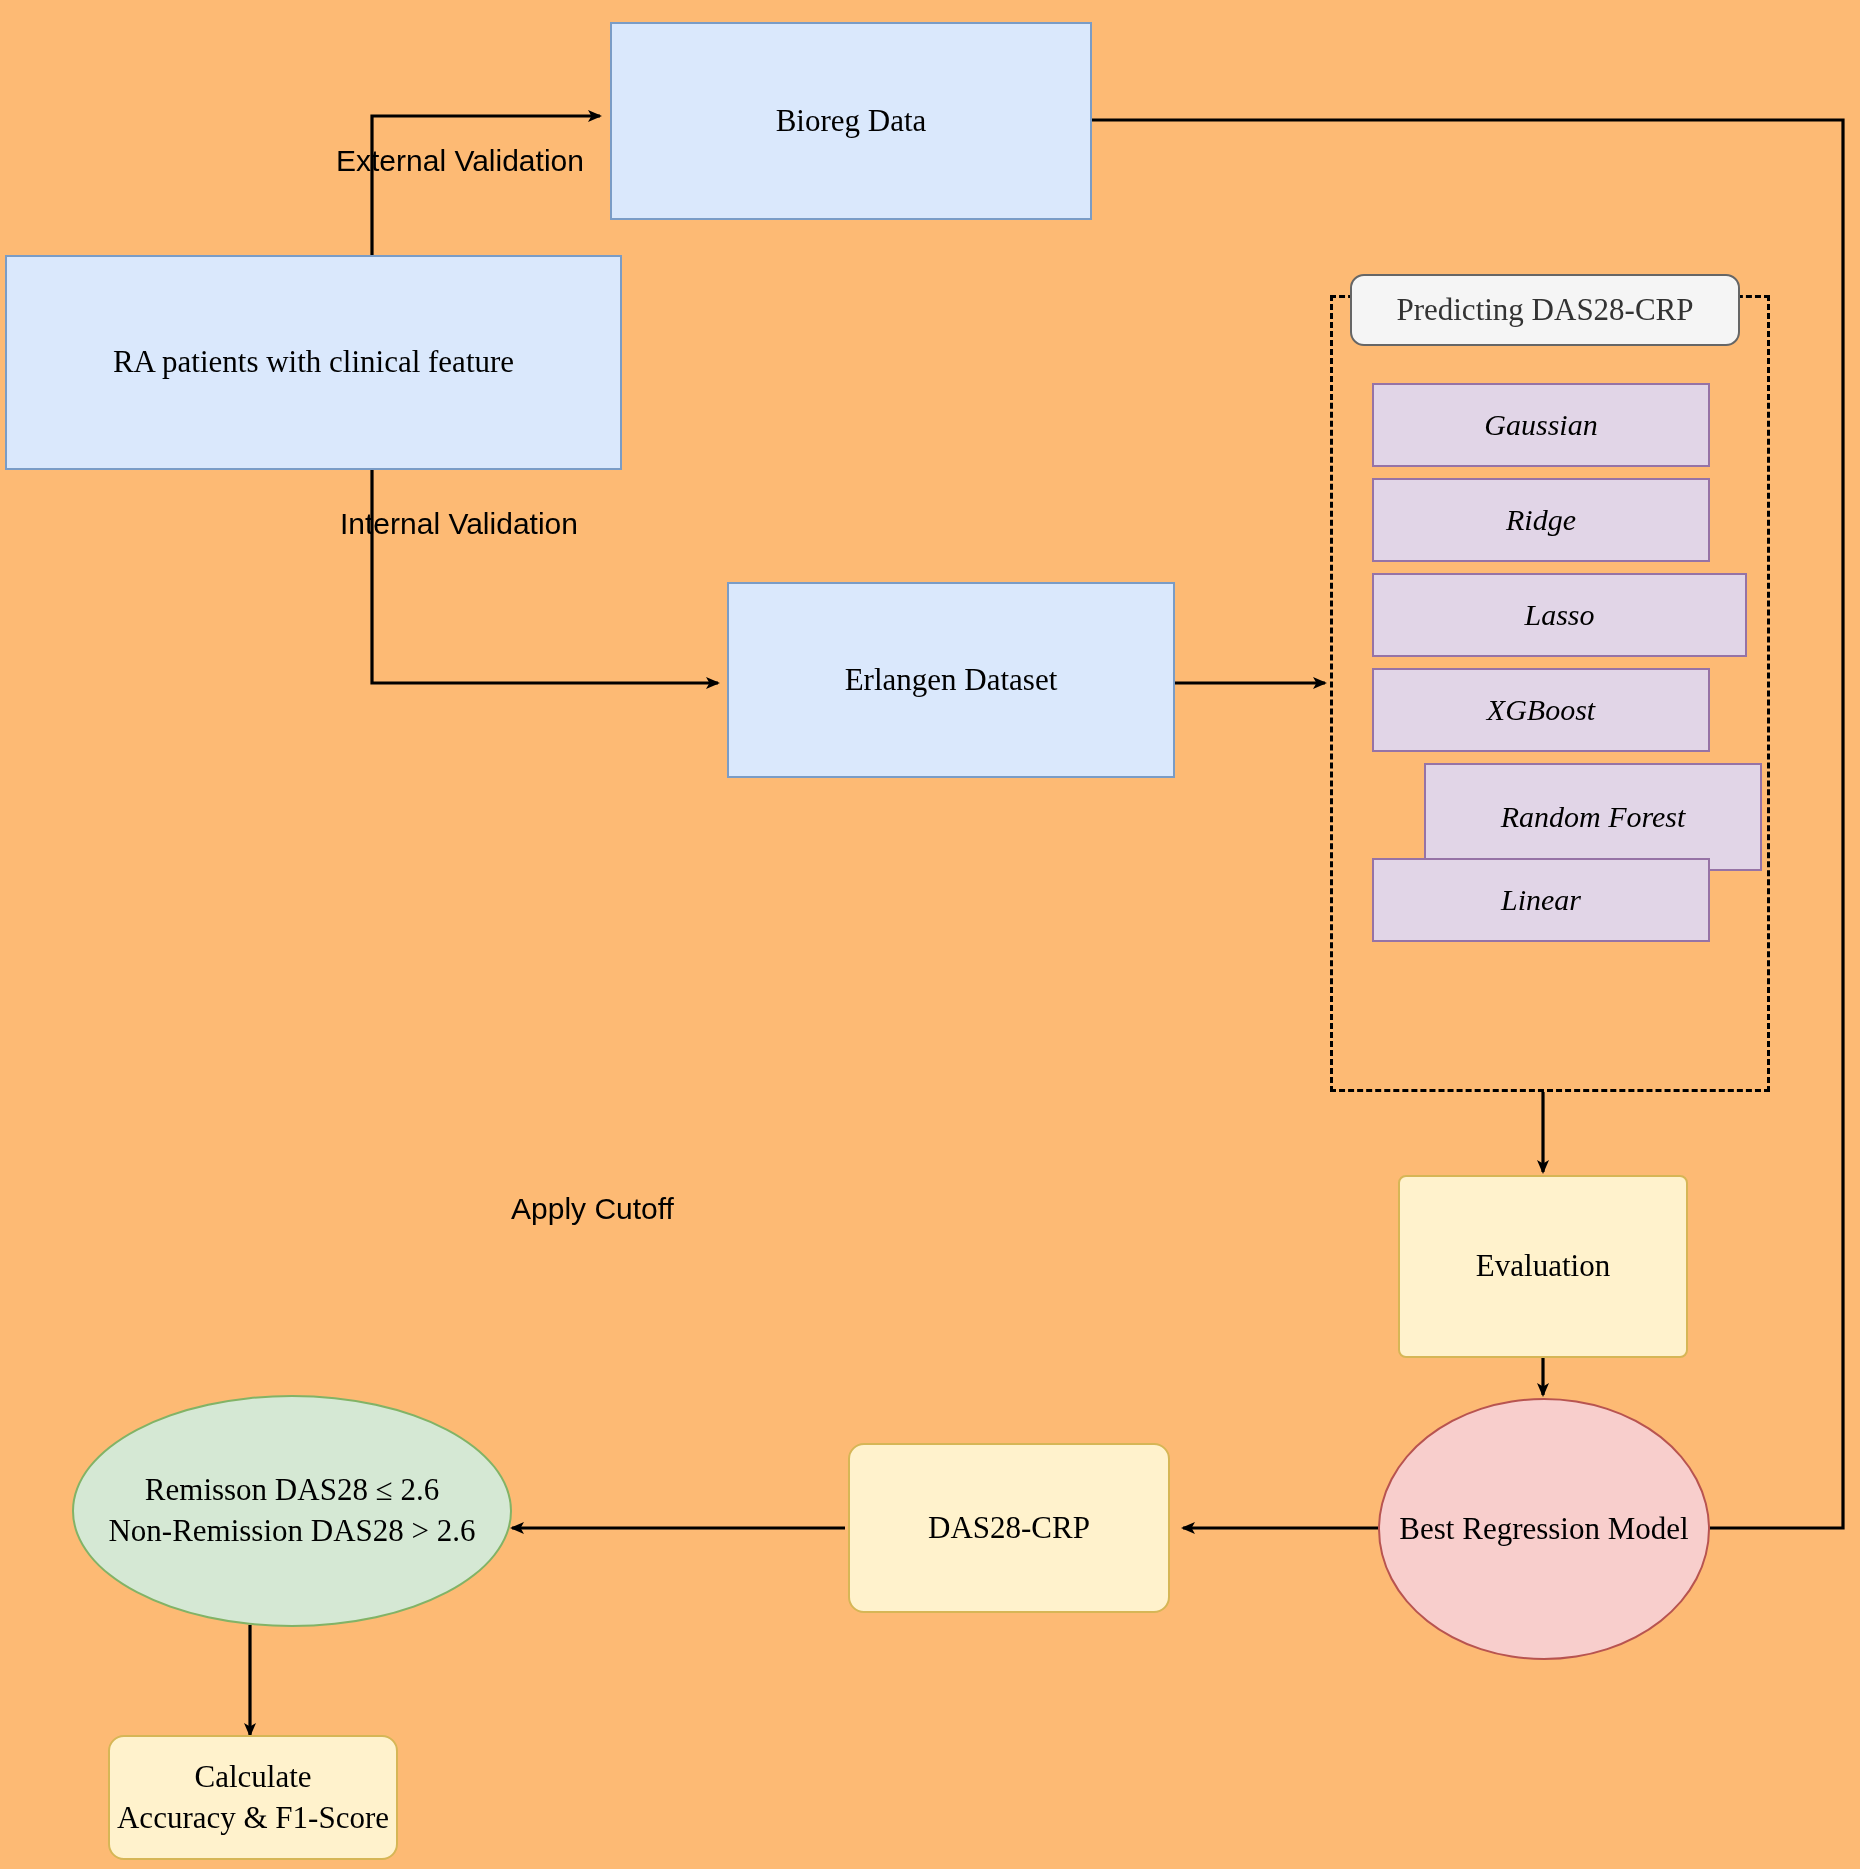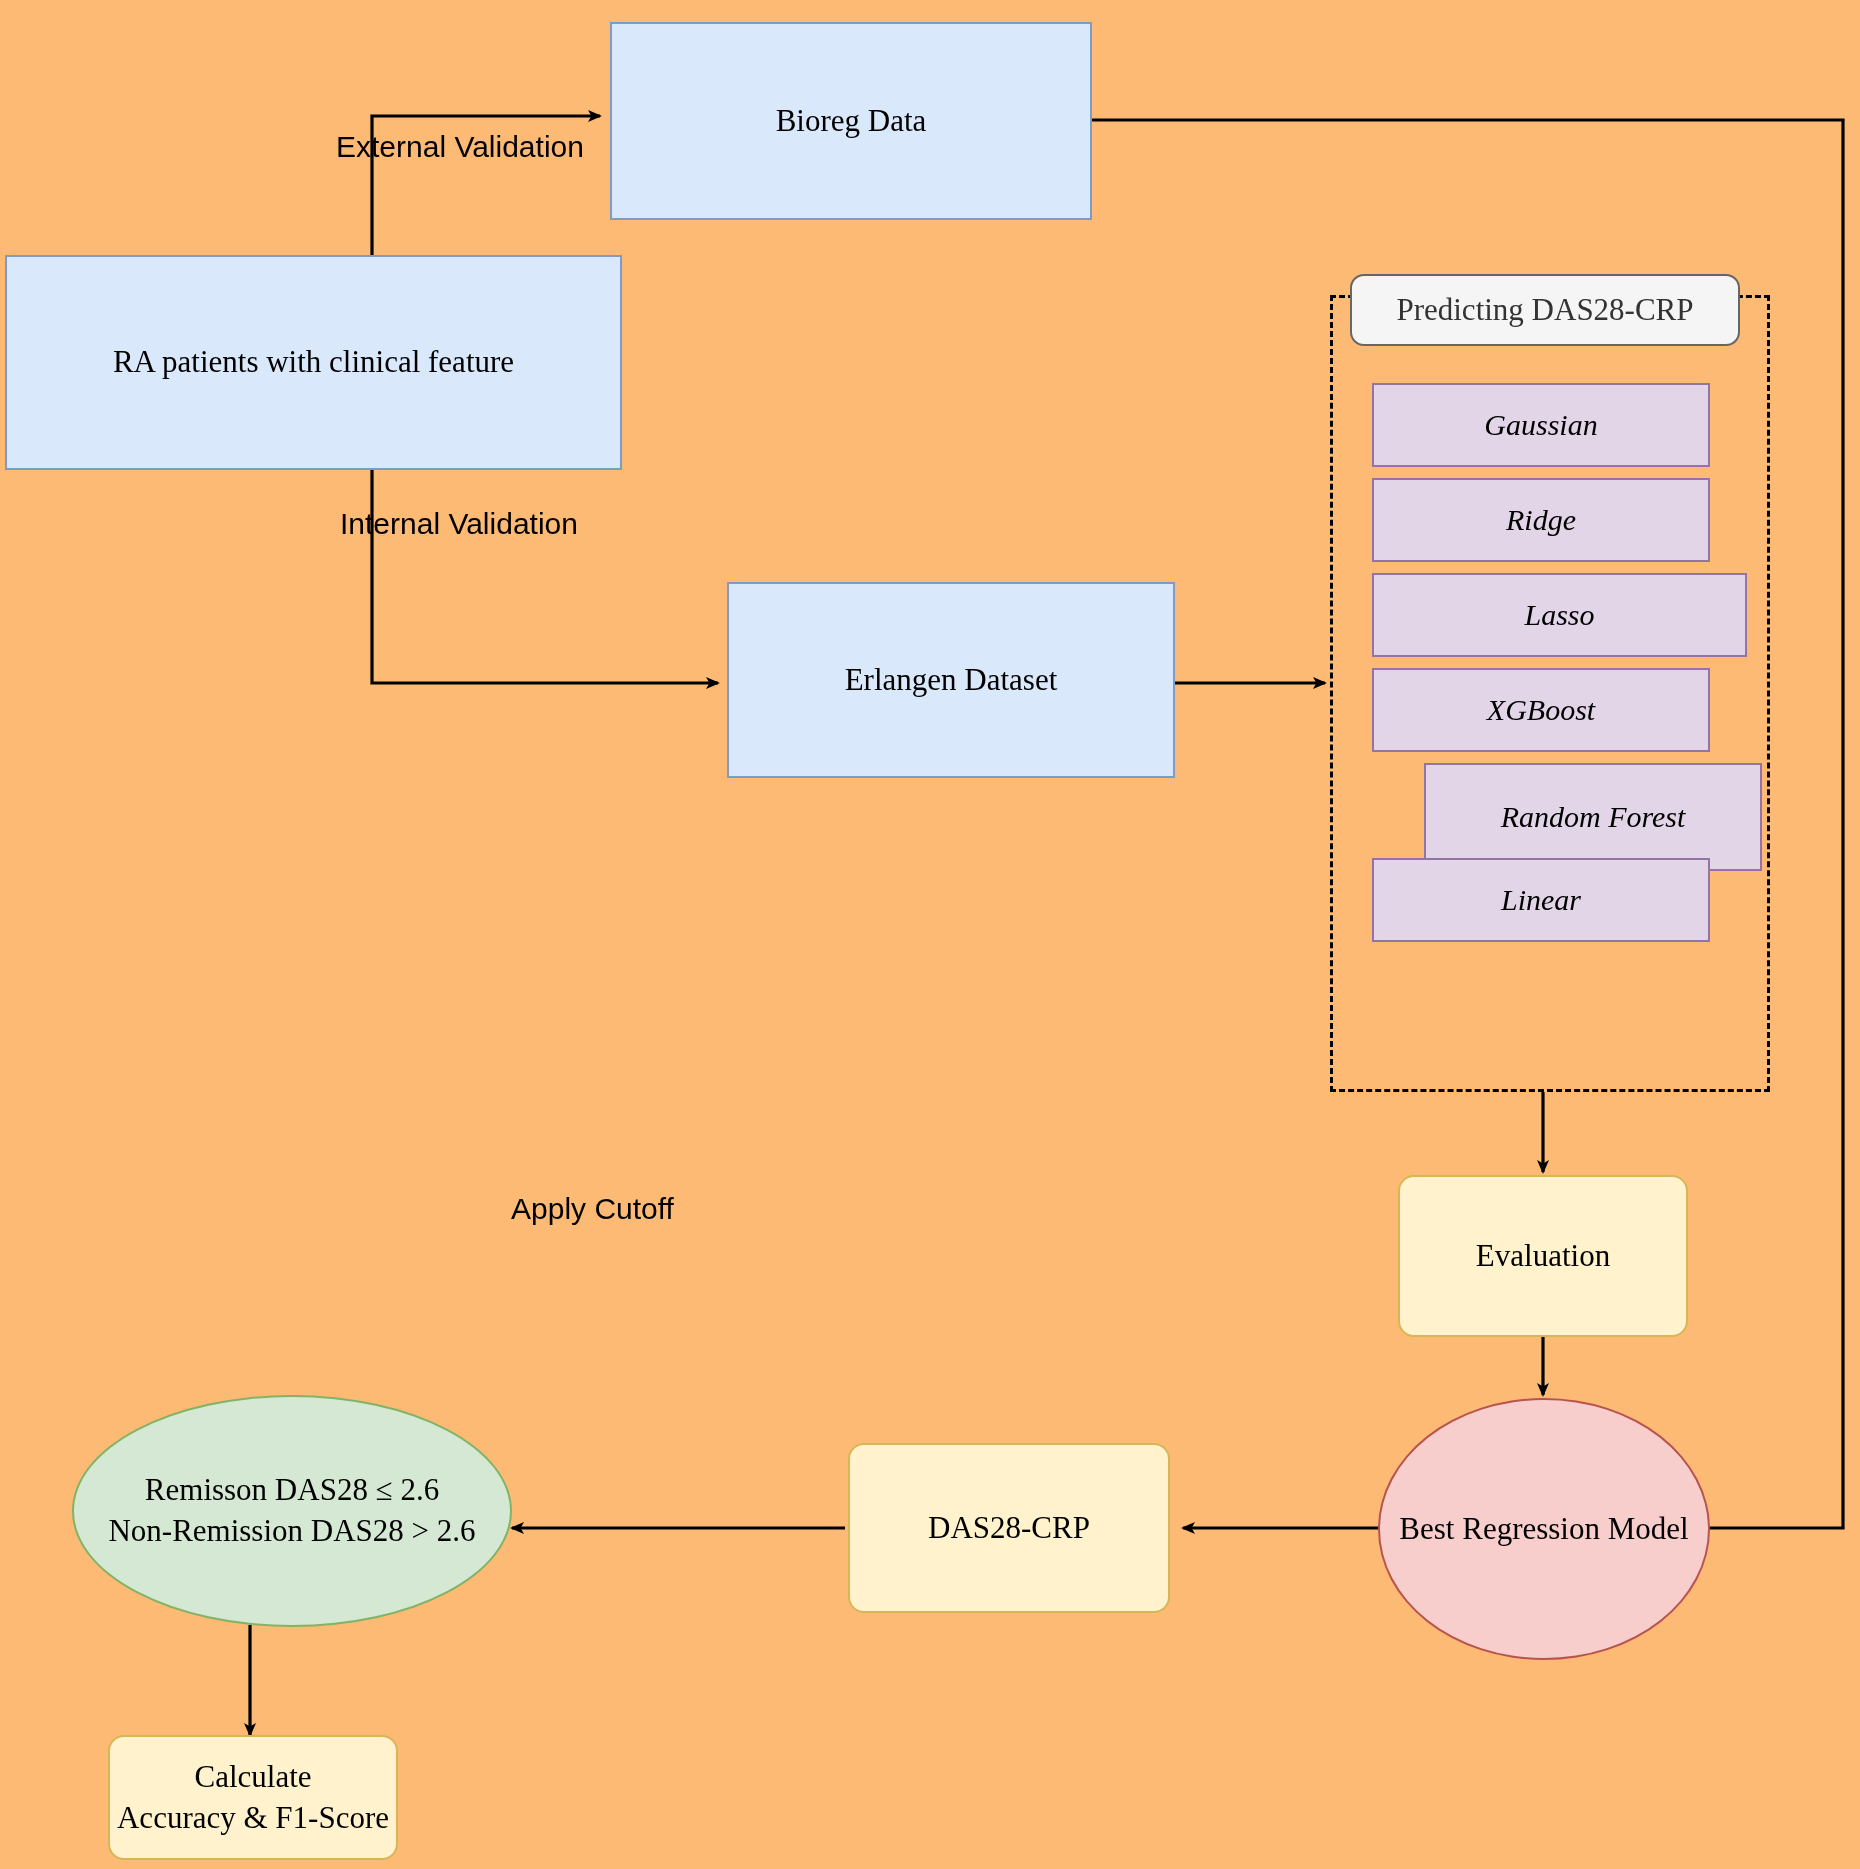--- a/index.html
+++ b/index.html
@@ -157,21 +157,21 @@
   <div class="node box-purple" style="left:1372px; top:668px; width:338px; height:84px;">
     <span>XGBoost</span>
   </div>
   <div class="node box-purple" style="left:1424px; top:763px; width:338px; height:108px;">
     <span>Random Forest</span>
   </div>
   <div class="node box-purple" style="left:1372px; top:858px; width:338px; height:84px;">
     <span>Linear</span>
   </div>
 
-  <div class="node box-yellow" style="left:1398px; top:1175px; width:290px; height:162px;">
+  <div class="node box-yellow" style="left:1398px; top:1175px; width:290px; height:183px;border-radius:8px;">
     <span>Evaluation</span>
   </div>
 
   <div class="node ellipse-red" style="left:1378px; top:1398px; width:332px; height:262px;">
     <span>Best Regression Model</span>
   </div>
 
   <div class="node box-yellow" style="left:848px; top:1443px; width:322px; height:170px;">
     <span>DAS28-CRP</span>
   </div>
@@ -179,21 +179,21 @@
   <div class="node ellipse-green" style="left:72px; top:1395px; width:440px; height:232px; flex-direction:column;">
     <span class="twoline">Remisson DAS28 ≤  2.6</span>
     <span class="twoline">Non-Remission DAS28 &gt; 2.6</span>
   </div>
 
   <div class="node box-yellow" style="left:108px; top:1735px; width:290px; height:125px; flex-direction:column;">
     <span class="twoline">Calculate</span>
     <span class="twoline">Accuracy &amp; F1-Score</span>
   </div>
 
-  <div class="edge-label" style="left:336px; top:130px;text-align:center;">
+  <div class="edge-label" style="left:336px; top:144px;text-align:center;">
     <span>External Validation</span>
   </div>
 
   <div class="edge-label" style="left:340px; top:507px;">
     <span>Internal Validation</span>
   </div>
 
   <div class="edge-label" style="left:511px; top:1192px;">
     <span>Apply Cutoff</span>
   </div>

